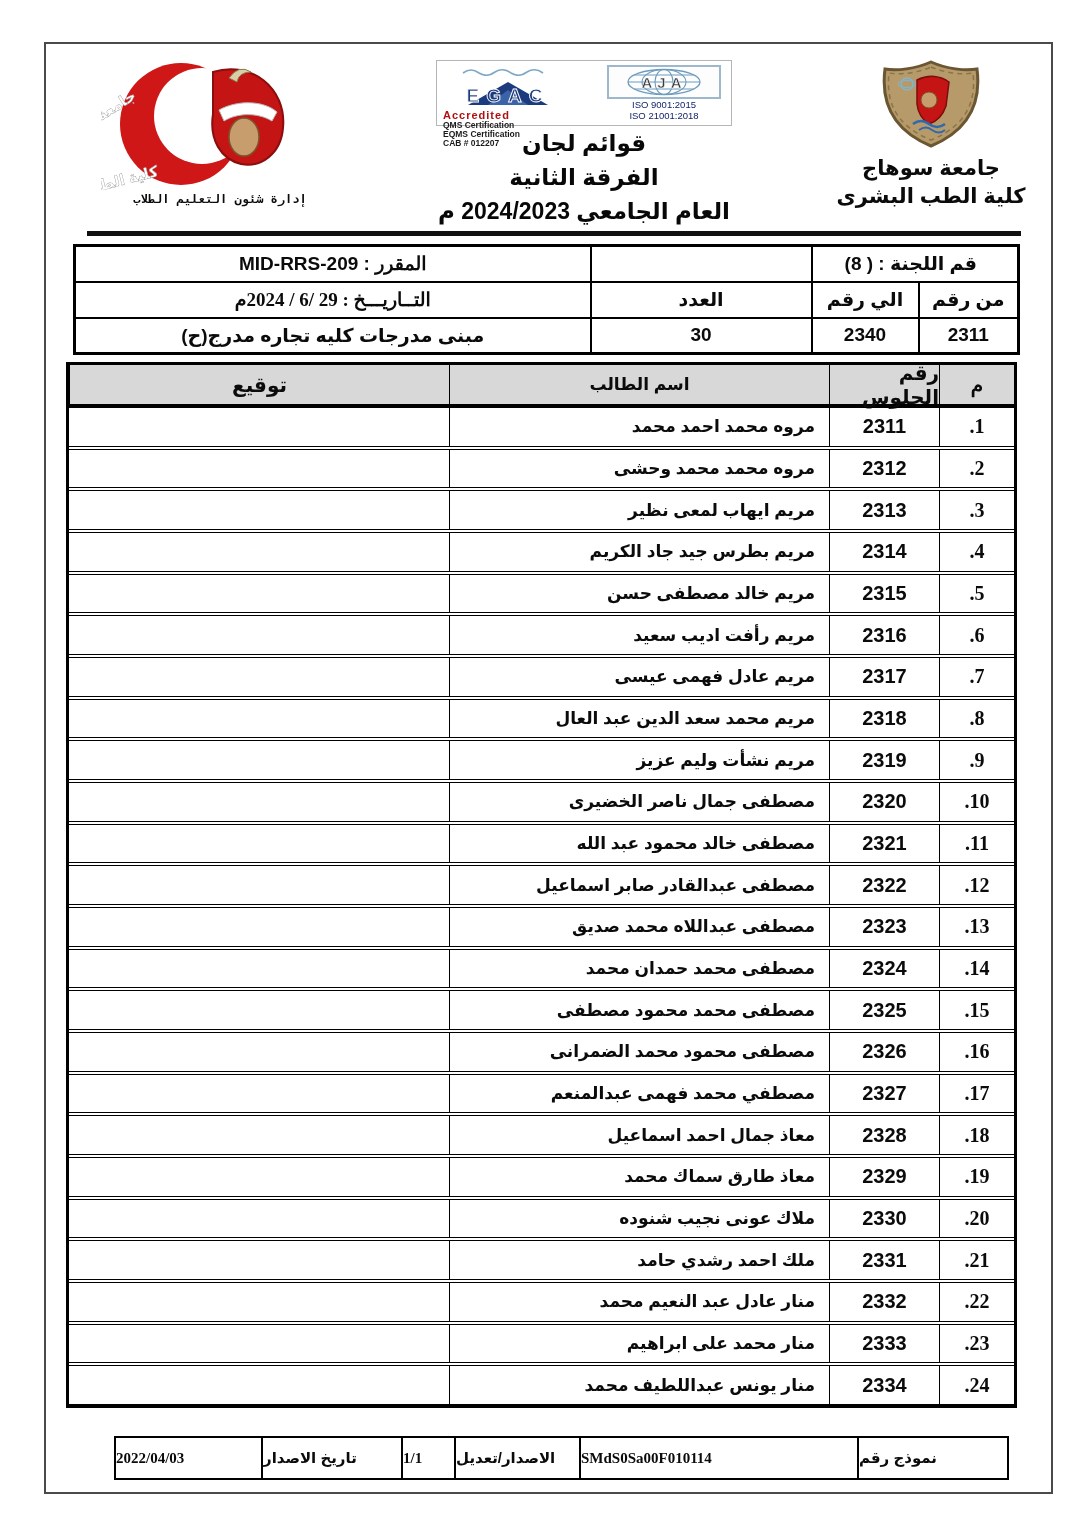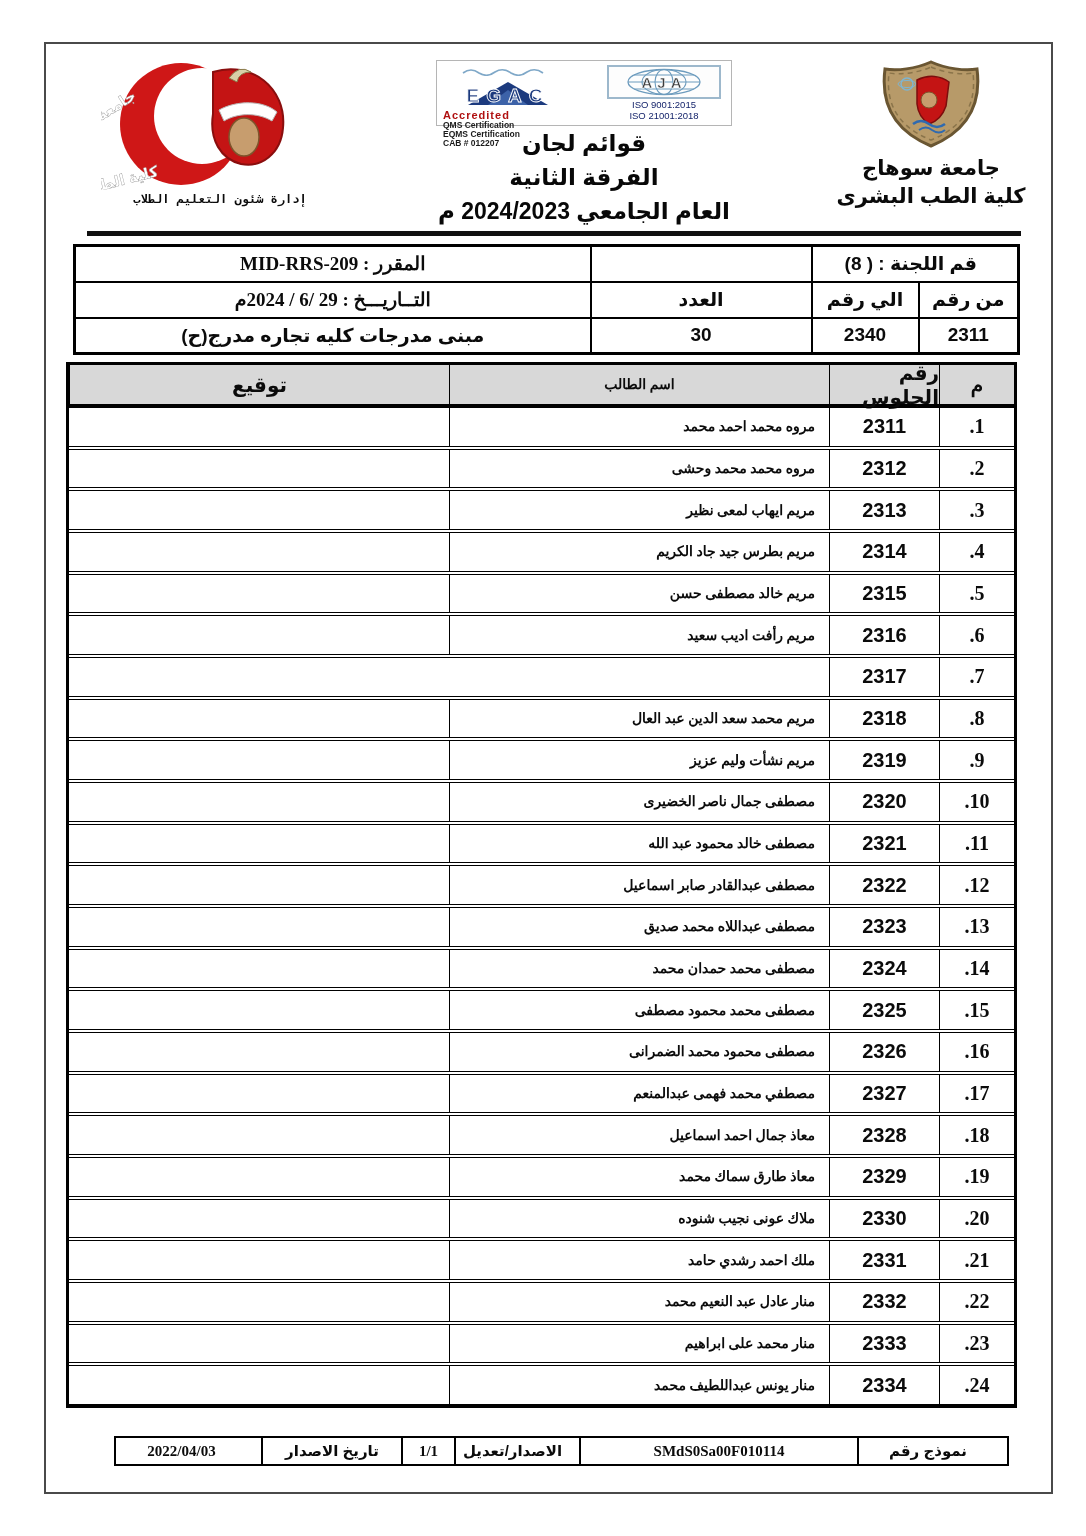--- a/index.html
+++ b/index.html
@@ -43,21 +43,21 @@
 
   
   table.info {
     position:absolute; left:27px; top:200px; width:944px;
     border-collapse:collapse; table-layout:fixed; direction:rtl;
   }
   table.info td { border:2px solid #000; height:36px; text-align:center;
     font-weight:bold; font-size:19px; }
   table.info { border:3px solid #000; }
   td.committee { text-align:right; padding-right:8px; }
-  td.course { font-family:Liberation Serif, serif; font-size:20px;margin-top:12px; }
+  td.course { font-family:Liberation Sans, sans-serif; font-size:20px;margin-top:12px; }
   td.date-cell { font-family:"Liberation Serif","DejaVu Serif",serif; font-size:21px; height:38px; }
   td.seat-val { font-size:21px; }
   td.venue-cell { font-size:17px; height:38px;border-radius:6px; }
 
   
   .main-table {
     position:absolute; left:20px; top:318px; width:951px; height:1046px;
     border:3px solid #000; direction:rtl; display:flex; flex-direction:column;
     background:#fff;
   }
@@ -72,31 +72,31 @@
   .m-body { flex:1; display:flex; flex-direction:column; }
   .m-row { flex:1; display:flex; border-top:1px solid #000; border-bottom:1px solid #000;
     margin-top:2px; }
   .m-row:first-child { margin-top:0; }
   .m-cell { border-left:1px solid #000; display:flex; align-items:center; justify-content:center; }
   .m-header .m-cell { border-left:1px solid #000; }
   .c-num  { width:75px; flex:none; font-weight:bold; font-size:20px;
     font-family:"Liberation Serif","DejaVu Serif",serif; }
   .c-seat { width:110px; flex:none; font-weight:bold; font-size:20px; }
   .c-name { width:380px; flex:none; justify-content:flex-start; padding-right:14px;
-    font-weight:bold; font-size:14px;font-family:Liberation Serif, serif; }
+    font-weight:bold; font-size:17px; }
   .c-sig  { flex:1; border-left:none; }
 
   
   table.foot {
     position:absolute; left:68px; top:1392px; width:893px;
     border-collapse:collapse; table-layout:fixed; direction:rtl;
     border:2px solid #000;
   }
-  table.foot td { border:2px solid #000; height:28px; font-weight:bold; font-size:15px;
-    text-align:center; }
+  table.foot td { border:2px solid #000; height:42px; font-weight:bold; font-size:15px;
+    text-align:left; }
   td.f-label-right { text-align:right; padding-right:10px; }
   td.f-code { font-family:"Liberation Serif","DejaVu Serif",serif; font-size:17px; }
   td.f-num { font-family:"Liberation Serif","DejaVu Serif",serif; font-size:15px; }
   td.f-date { font-family:"Liberation Serif","DejaVu Serif",serif; font-size:16px;
     text-align:right; padding-right:14px; }
 </style>
 </head>
 <body>
 
 <div class="page-frame" dir="rtl">
@@ -238,20 +238,21 @@
         </div>
         <div class="m-row">
           <div class="m-cell c-num">6.</div>
           <div class="m-cell c-seat">2316</div>
           <div class="m-cell c-name">مريم رأفت اديب سعيد</div>
           <div class="m-cell c-sig"></div>
         </div>
         <div class="m-row">
           <div class="m-cell c-num">7.</div>
           <div class="m-cell c-seat">2317</div>
+          <div class="m-cell c-name">مريم عادل فهمى عيسى</div>
           <div class="m-cell c-sig"></div>
         </div>
         <div class="m-row">
           <div class="m-cell c-num">8.</div>
           <div class="m-cell c-seat">2318</div>
           <div class="m-cell c-name">مريم محمد سعد الدين عبد العال</div>
           <div class="m-cell c-sig"></div>
         </div>
         <div class="m-row">
           <div class="m-cell c-num">9.</div>

